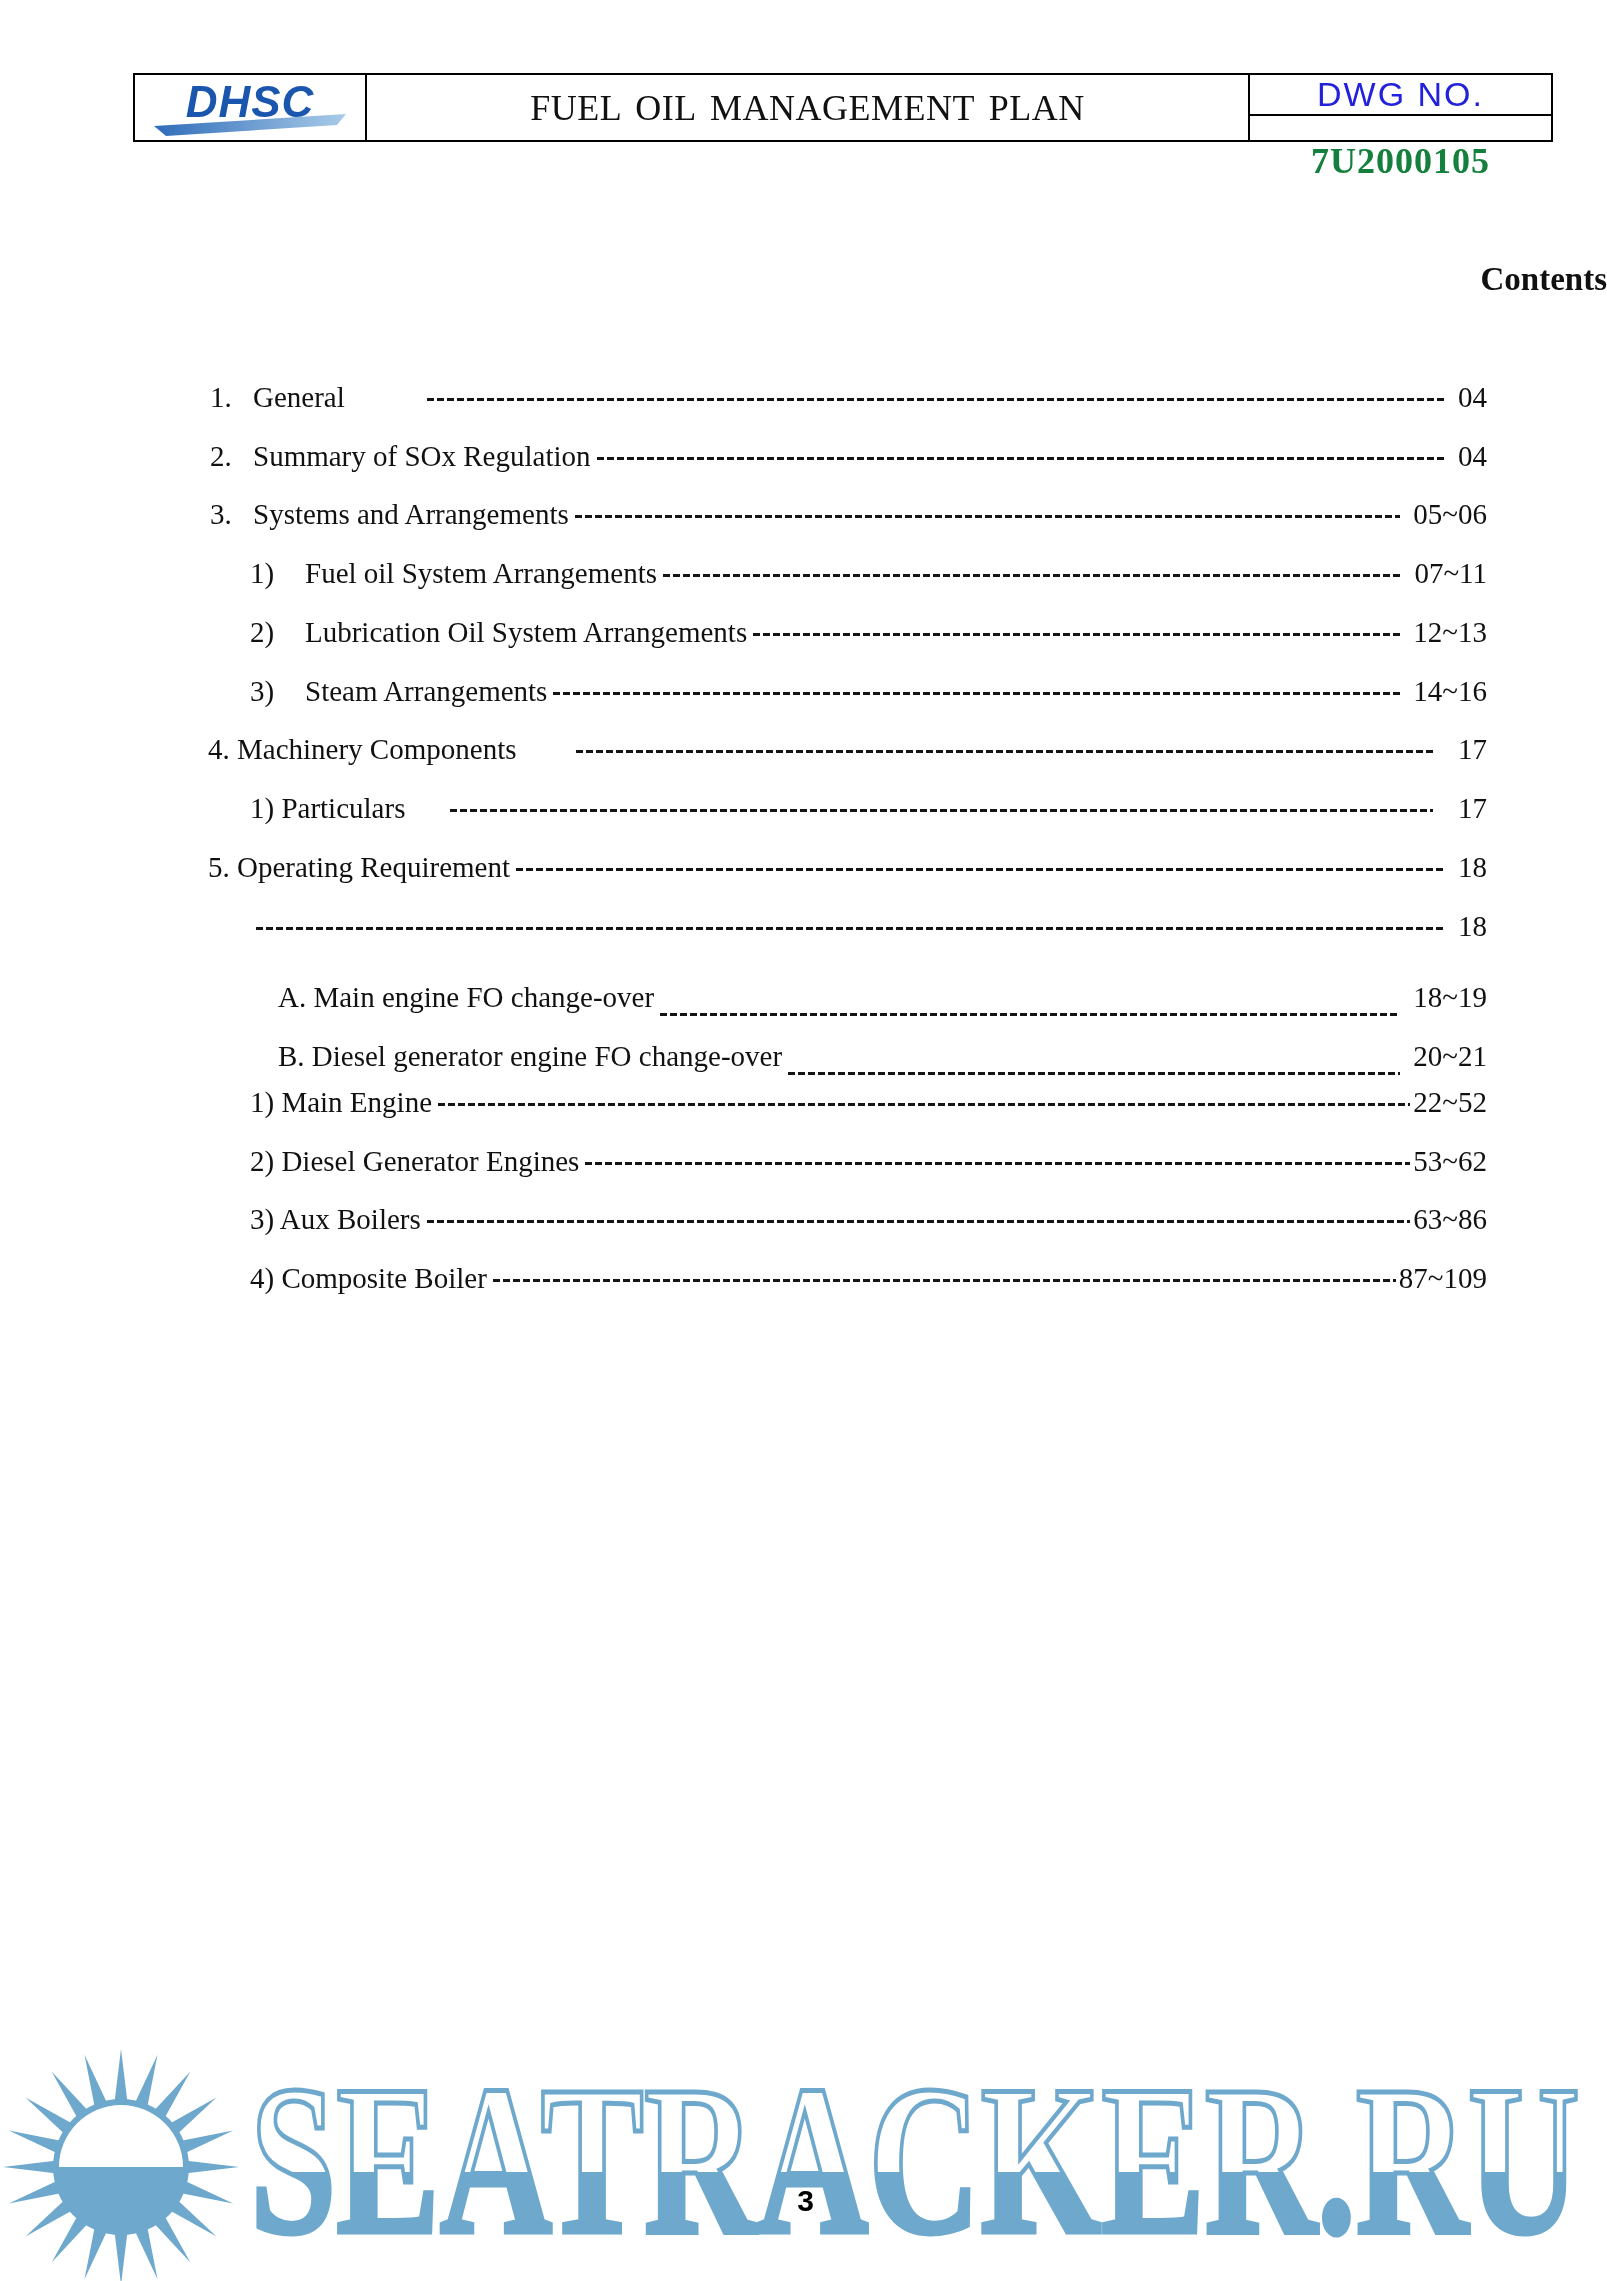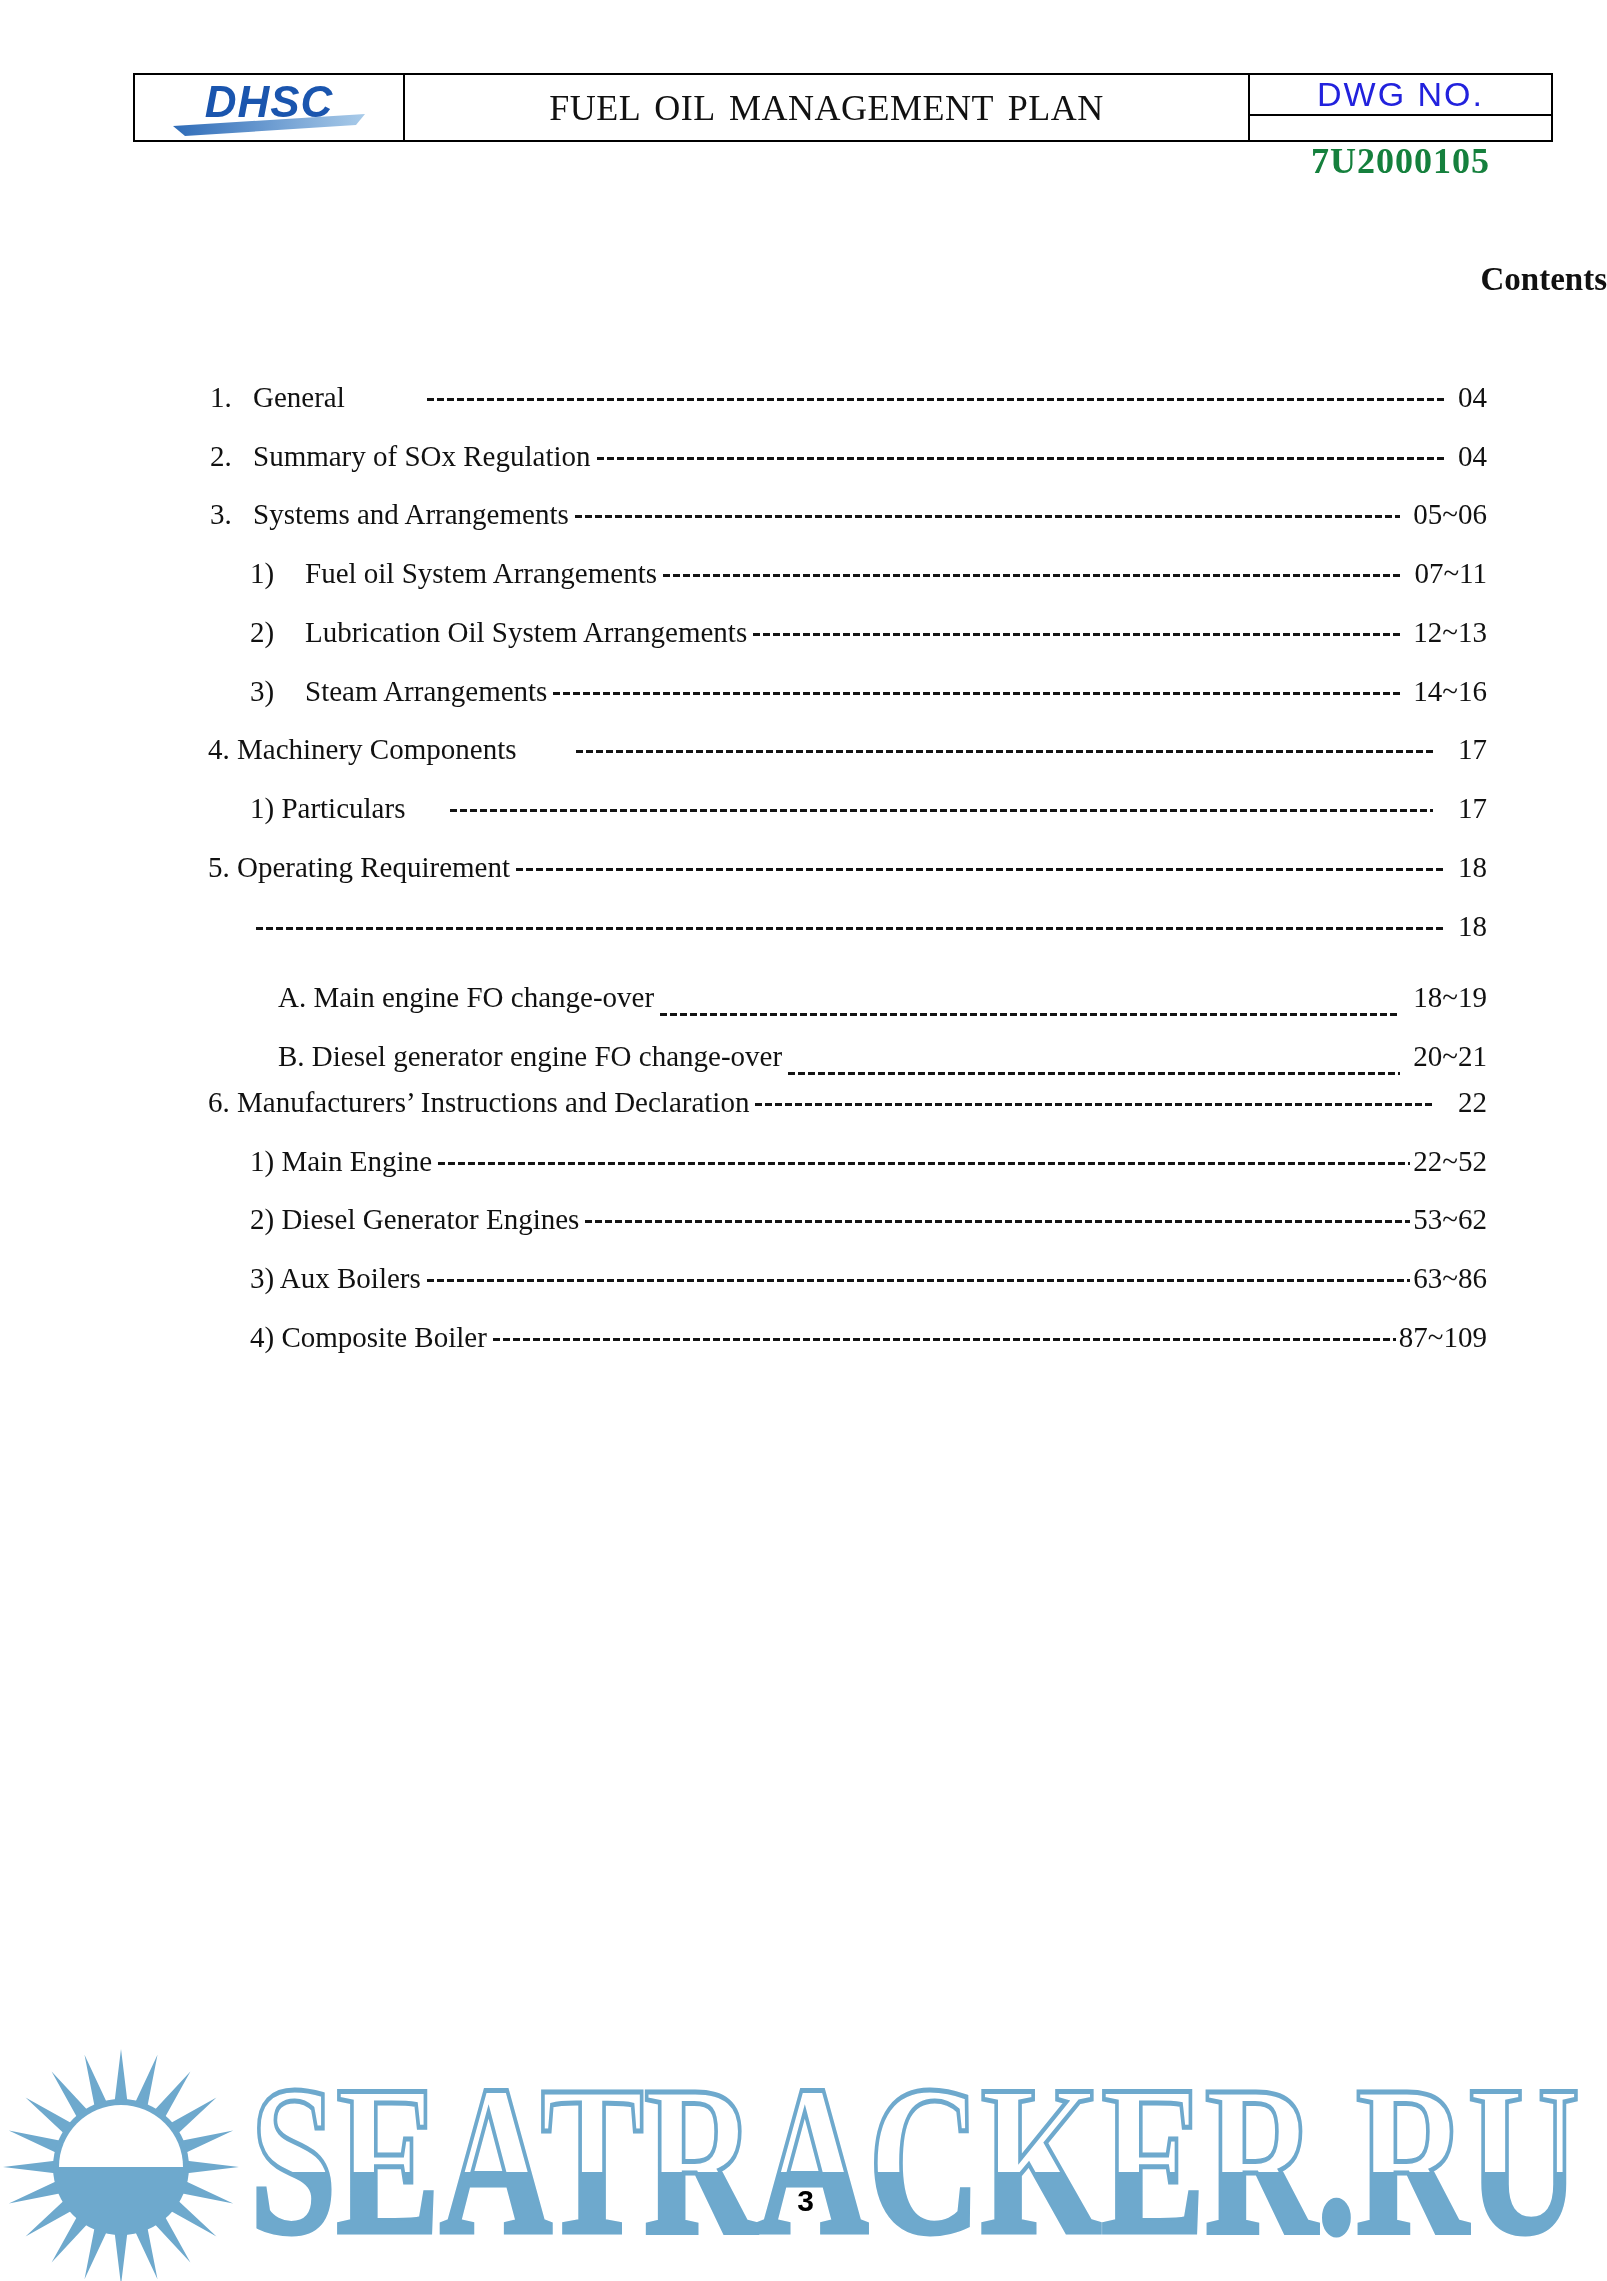--- a/index.html
+++ b/index.html
@@ -15,21 +15,21 @@
   
   .header-table {
     position:absolute; left:133px; top:73px;
     width:1420px; height:69px;
     border:2px solid #000;
     box-sizing:border-box;
     display:flex;
     background:#fff;
   }
   .cell-logo {
-    width:270px; box-sizing:border-box;
+    width:232px; box-sizing:border-box;
     border-right:2px solid #000;
     display:flex; align-items:center; justify-content:center;
   }
   .cell-title {
     flex:1;
     display:flex; align-items:center; justify-content:center;
   }
   .doc-title {
     font-size:36px; font-weight:normal; letter-spacing:0.5px; word-spacing:5px;
     white-space:nowrap;
@@ -190,25 +190,20 @@
   <div class="toc-row l2">
     <span class="label">A. Main engine FO change-over</span>
       <span class="leader"></span>
       <span class="page">18~19</span>
   </div>
   <div class="toc-row l2">
     <span class="label">B. Diesel generator engine FO change-over</span>
       <span class="leader"></span>
       <span class="page">20~21</span>
   </div>
-  <div class="toc-row l0 pgap">
-    <span class="label">6. Manufacturers’ Instructions and Declaration</span>
-      <span class="leader"></span>
-      <span class="page">22</span>
-  </div>
   <div class="toc-row l1 tight">
     <span class="label">1) Main Engine</span>
       <span class="leader"></span>
       <span class="page">22~52</span>
   </div>
   <div class="toc-row l1 tight">
     <span class="label">2) Diesel Generator Engines</span>
       <span class="leader"></span>
       <span class="page">53~62</span>
   </div>

